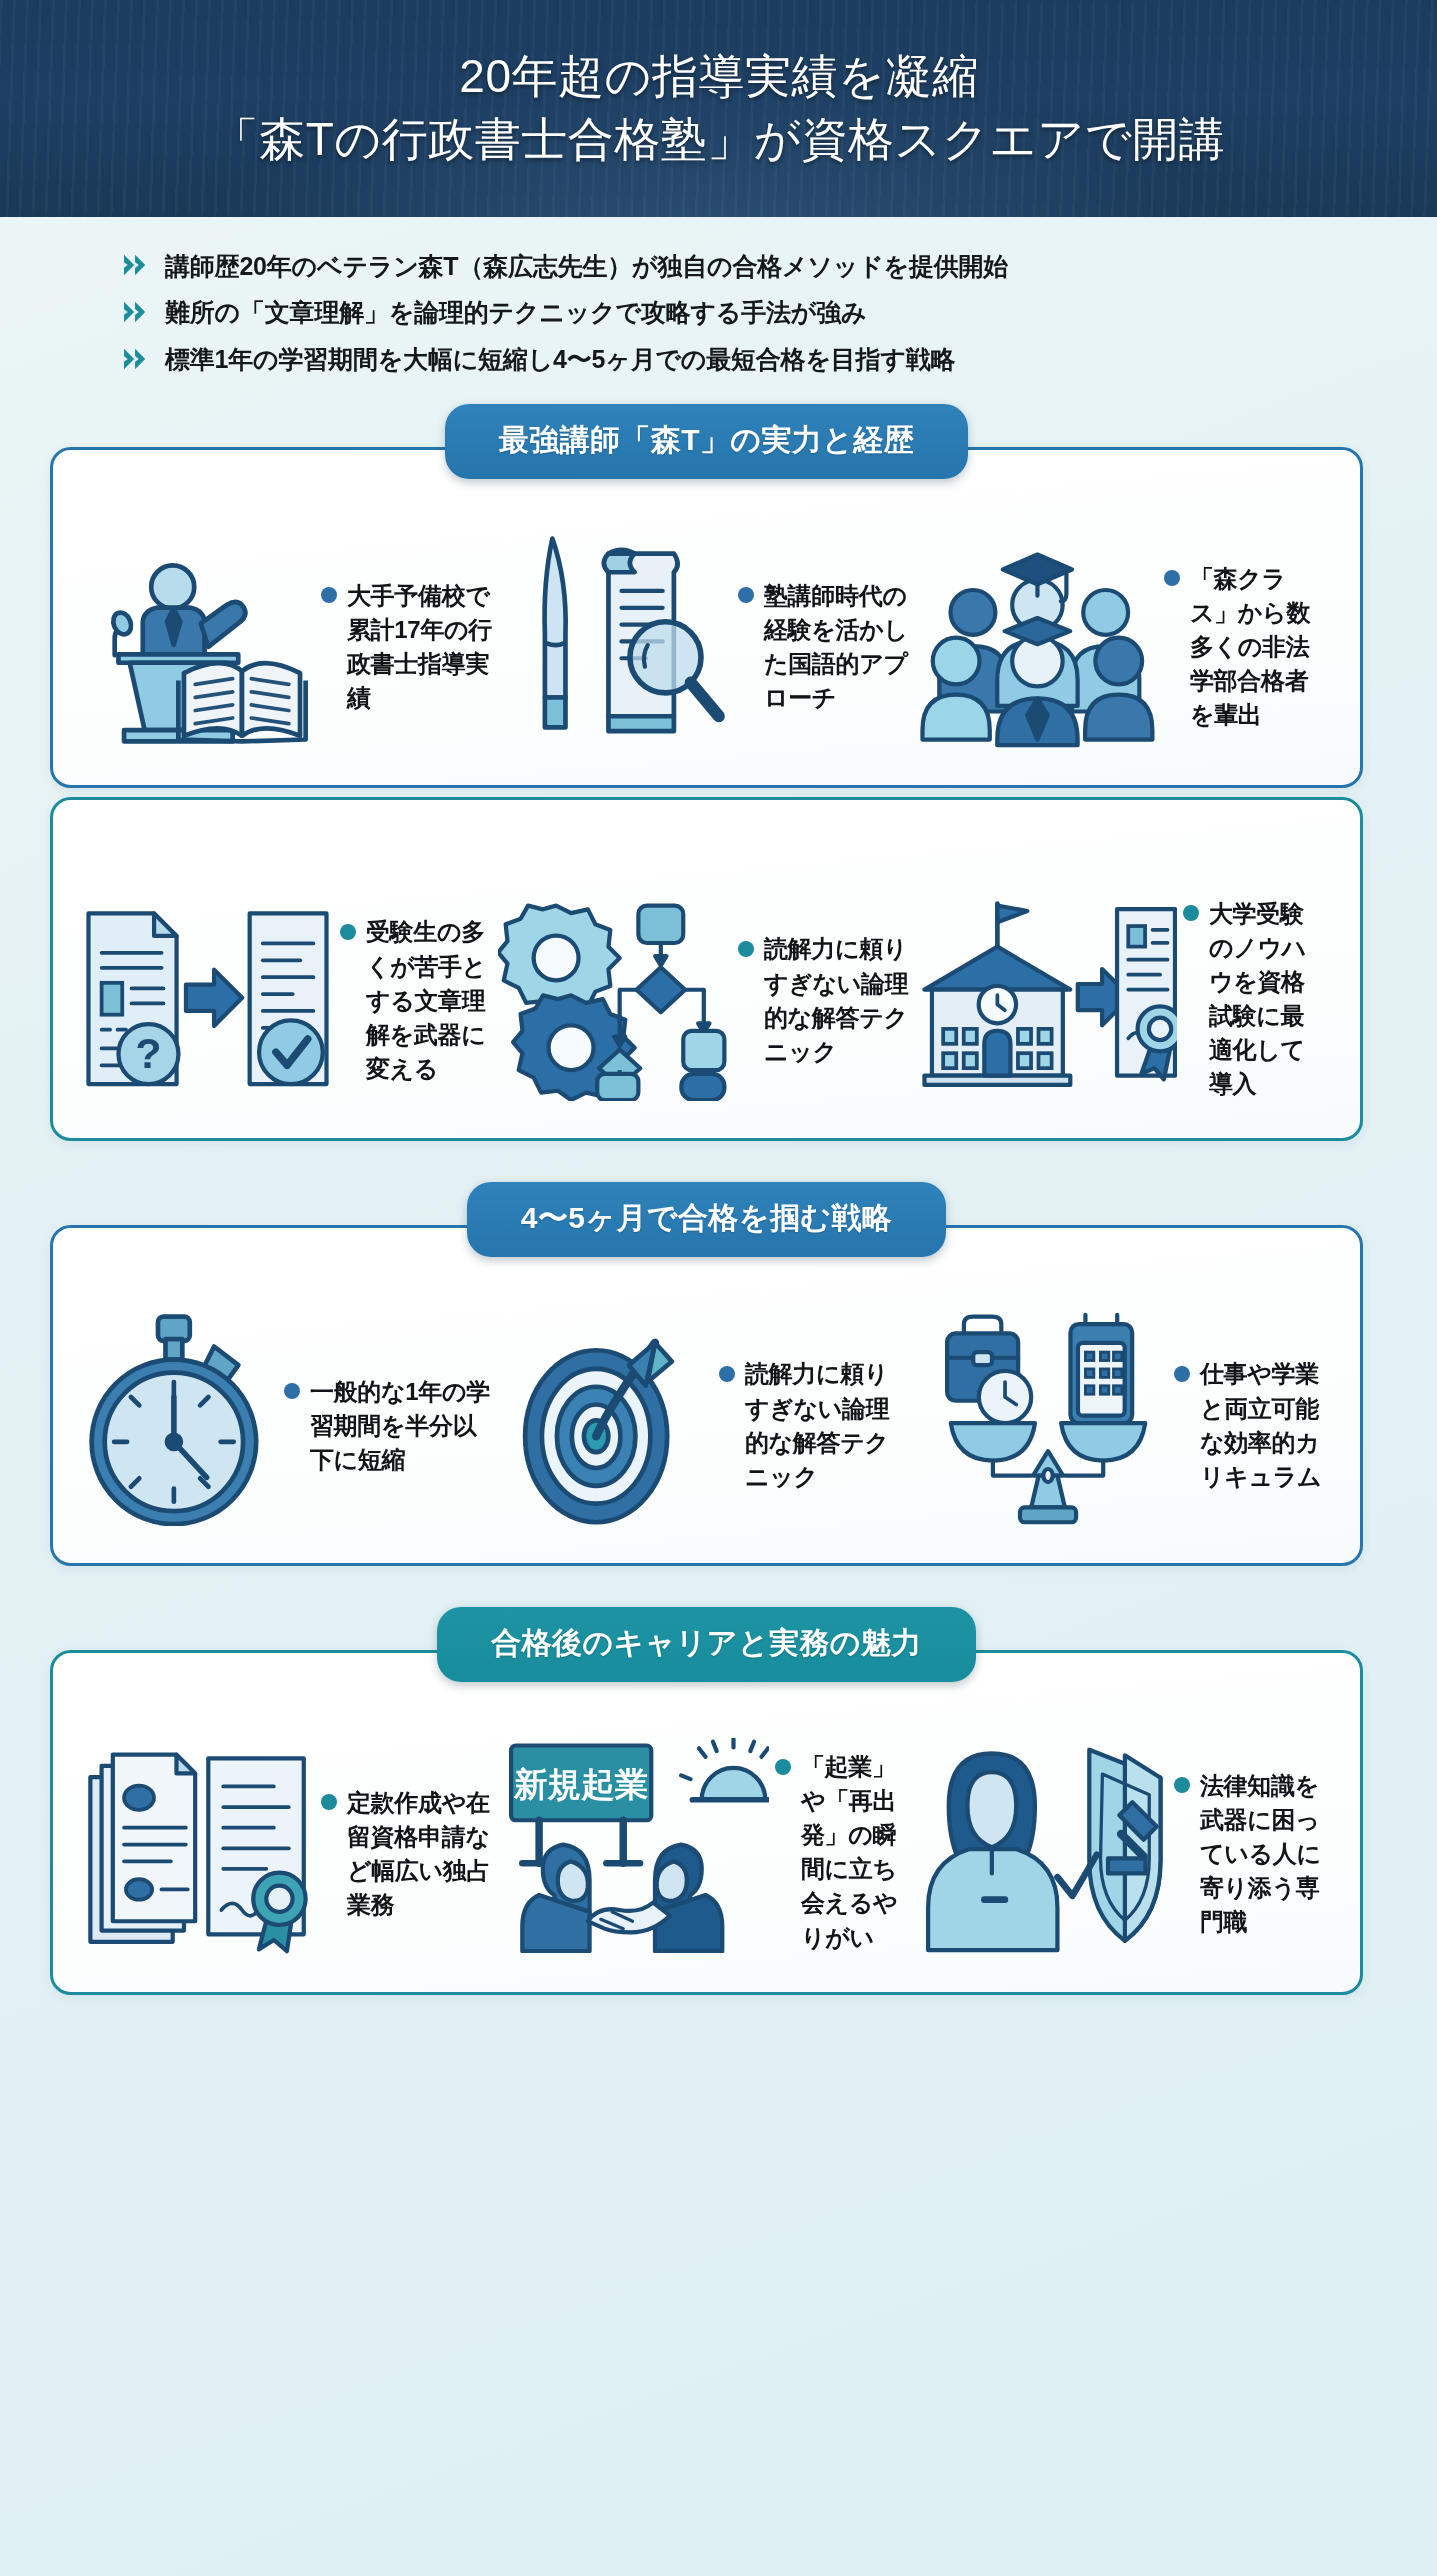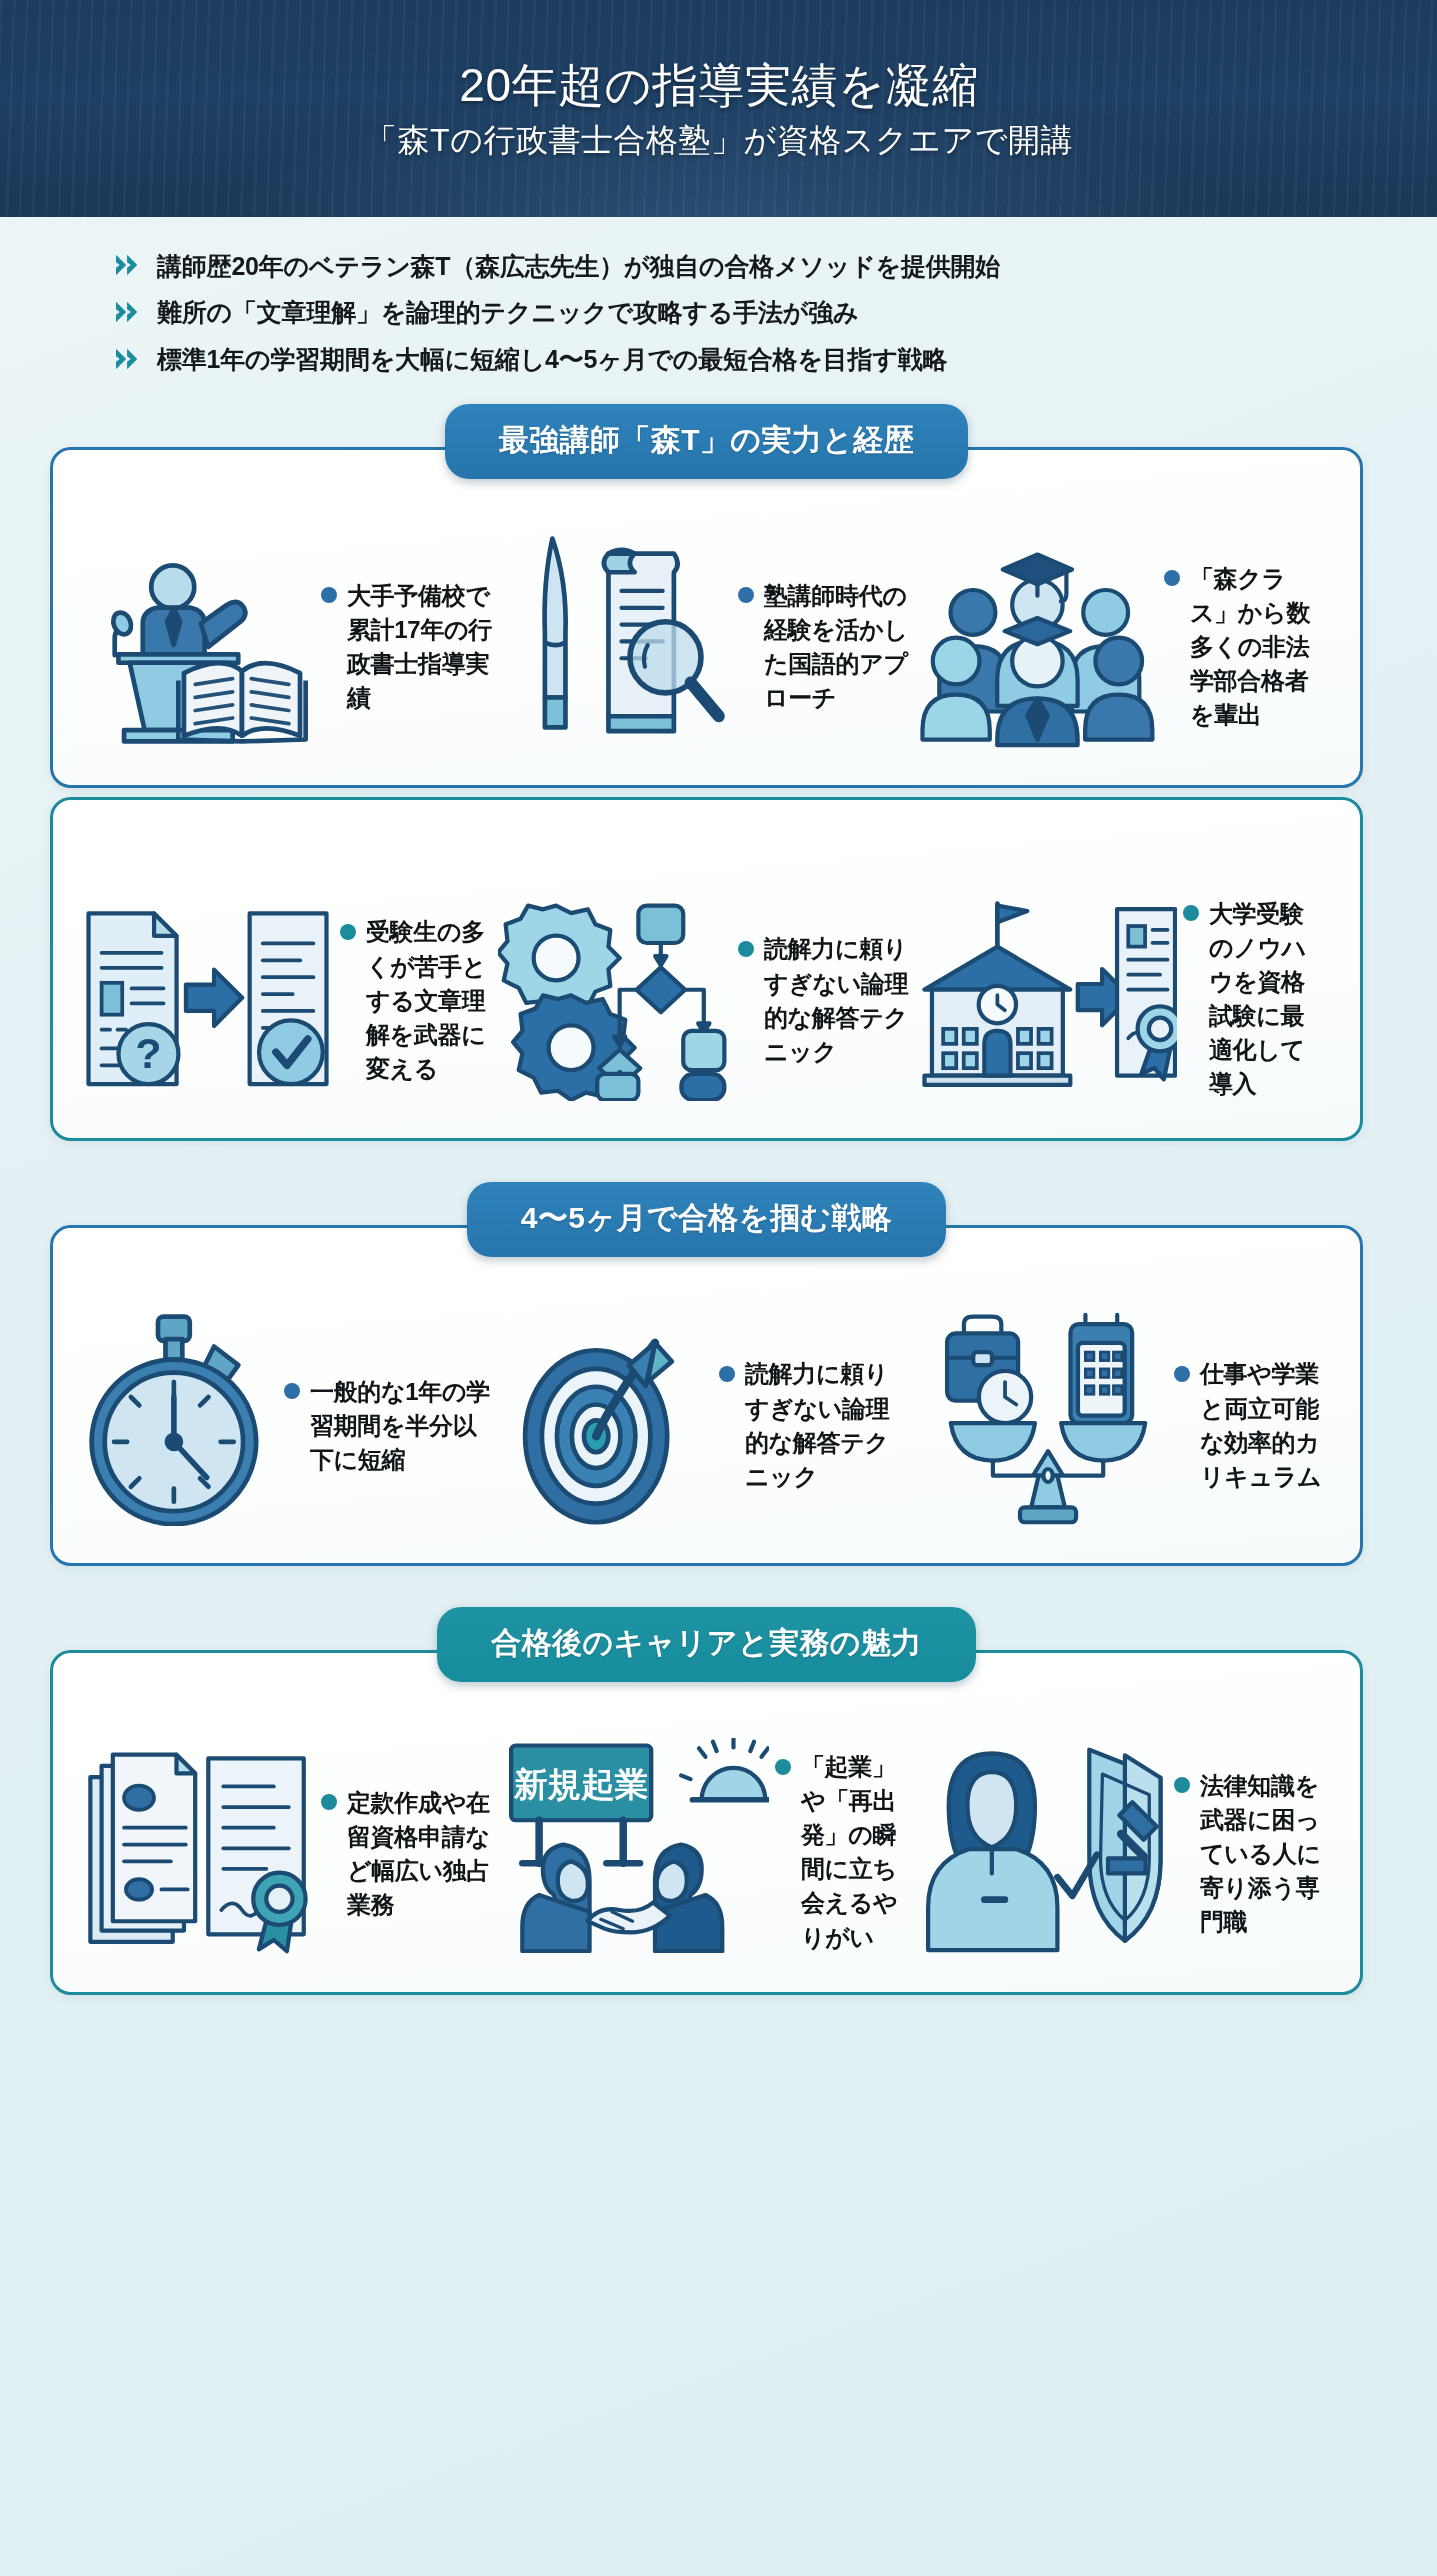--- a/index.html
+++ b/index.html
@@ -27,27 +27,28 @@
     background:repeating-linear-gradient(92deg, rgba(255,255,255,.035) 0 2.8px, rgba(255,255,255,0) 2.8px 13px);
     pointer-events:none;
   }
   .header-line {
     position:relative; z-index:2;
     color:#ffffff; font-weight:normal; letter-spacing:0.5px;
     text-shadow:0 1.9px 4.7px rgba(0,0,0,.45);
     white-space:nowrap;
   }
   .header-line.l1 { font-size:46px; line-height:1.22; }
-  .header-line.l2 { font-size:32px; line-height:1.25; margin-top:6.6px; }
+  .header-line.l2 { font-size:46px; line-height:1.25; margin-top:6.6px; }
 
   
   .lead { padding:26px 0 20.6px 0; }
   .lead-row {
     display:flex; align-items:flex-start; gap:15px;
     padding:6.6px 0 6.6px 114px;
+    margin-left:8px;
   }
   .chev { flex:0 0 auto; margin-top:3.7px; }
   .lead-text {
     font-size:25px; font-weight:bold; color:#15191c;
     line-height:1.34; letter-spacing:-0.2px; white-space:nowrap;
   }
 
   
   .section { position:relative; margin:0 75px 41px 50px; }
   .badge-wrap { display:flex; justify-content:center; position:relative; z-index:5; }

